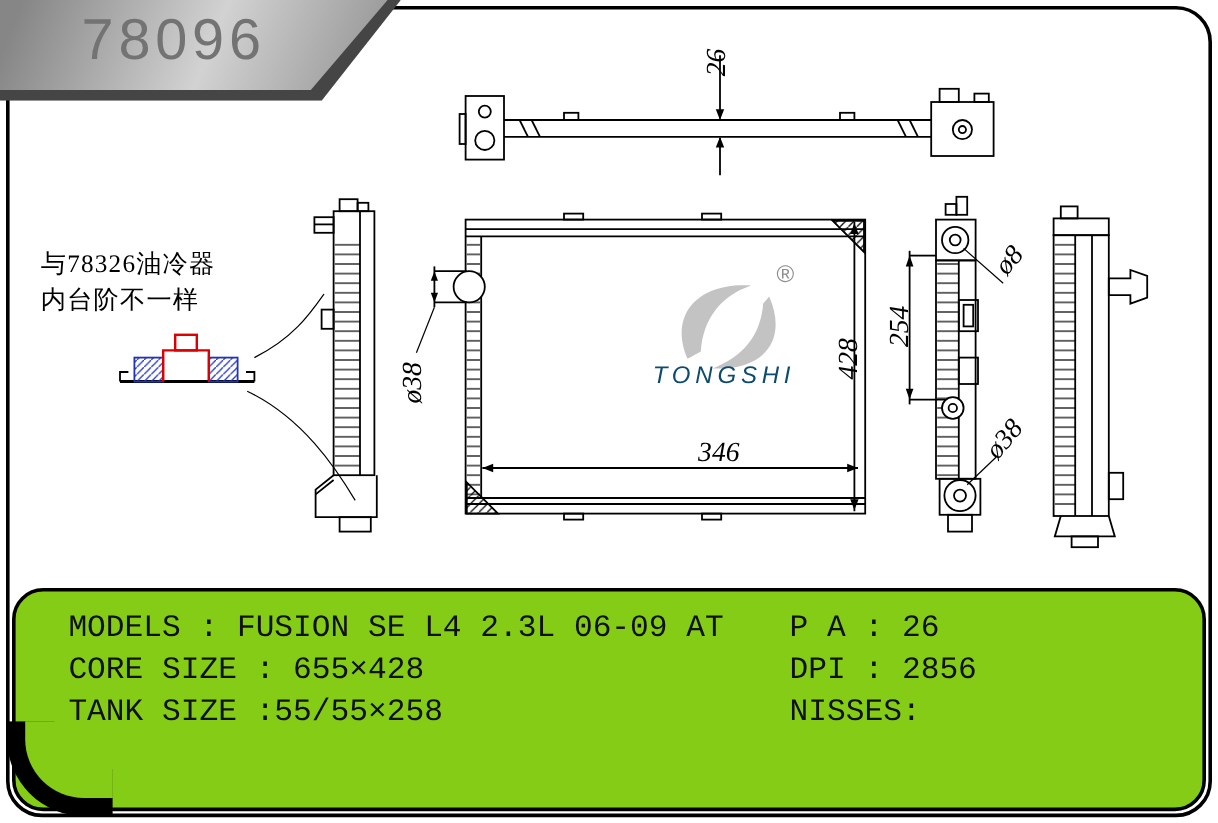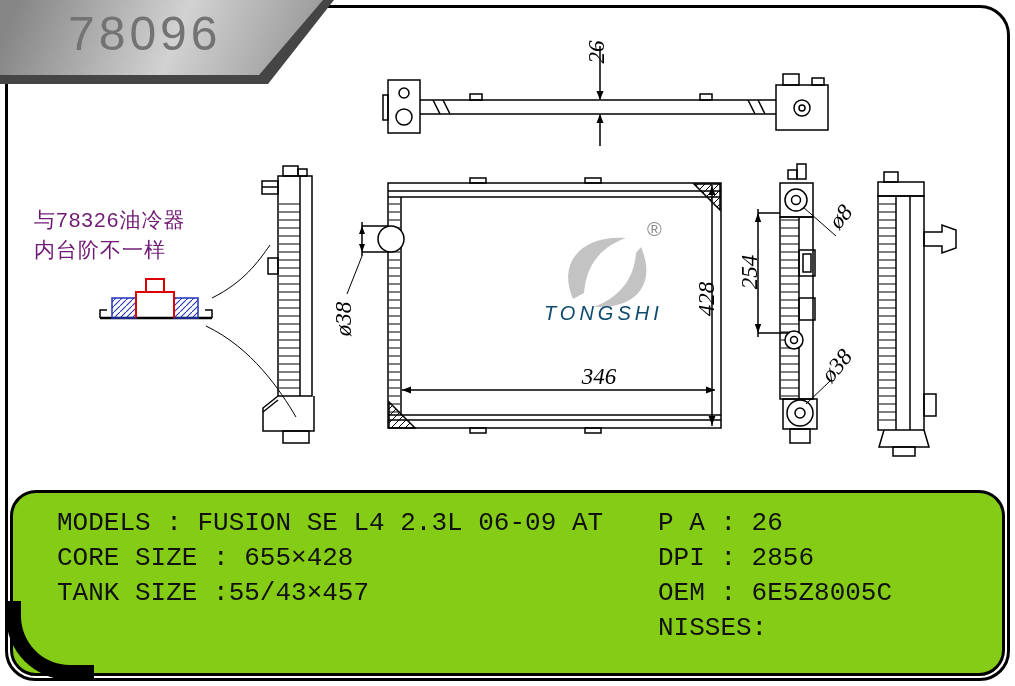--- a/index.html
+++ b/index.html
@@ -12,21 +12,21 @@
 
   
   .lbl { position:absolute; width:62px; text-align:center;
          font-family:"Liberation Serif",serif; font-style:italic;
          font-size:23px; color:#000; }
   .rot90 { transform:rotate(-90deg); }
   .rot50 { transform:rotate(-50deg); }
 
   
   .note { position:absolute; left:34px; font-size:21px; letter-spacing:1px;
-          color:#701a75; font-family:Liberation Sans, sans-serif; }
+          color:#000000; font-family:Liberation Serif, serif; }
   .note.l1 { top:206px; }
   .note.l2 { top:236px; }
 
   
   .badge-wrap  { position:absolute; left:0; top:0; width:345px; height:92px; }
   .badge-outer { position:absolute; inset:0; background:#454545;
                  clip-path:polygon(0 0,334px 0,268px 84px,0 84px); }
   .badge-inner { position:absolute; inset:0;
                  background:linear-gradient(112deg,#868686 5%,#d2d2d2 50%,#8d8d8d 95%);
                  clip-path:polygon(0 0,323px 0,259px 75px,0 75px); }
@@ -220,25 +220,24 @@
   <div class="lbl rot50" style="left:810px; top:204px;">ø8</div>
   <div class="lbl rot50" style="left:806px; top:353px;">ø38</div>
 
   <div class="logo-reg">®</div>
   <div class="logo-text">TONGSHI</div>
 
   <div class="spec-panel">
     <div class="spec-col left">
       <div class="spec-line">MODELS : FUSION SE L4 2.3L 06-09 AT</div>
       <div class="spec-line">CORE SIZE : 655×428</div>
-      <div class="spec-line">TANK SIZE :55/43×457</div>
+      <div class="spec-line">TANK SIZE :55/55×258</div>
     </div>
     <div class="spec-col right">
       <div class="spec-line">P A : 26</div>
       <div class="spec-line">DPI : 2856</div>
-      <div class="spec-line">OEM : 6E5Z8005C</div>
       <div class="spec-line">NISSES:</div>
     </div>
   </div>
 
   <div class="corner-accent"></div>
 
 </div>
 
 </body></html>

